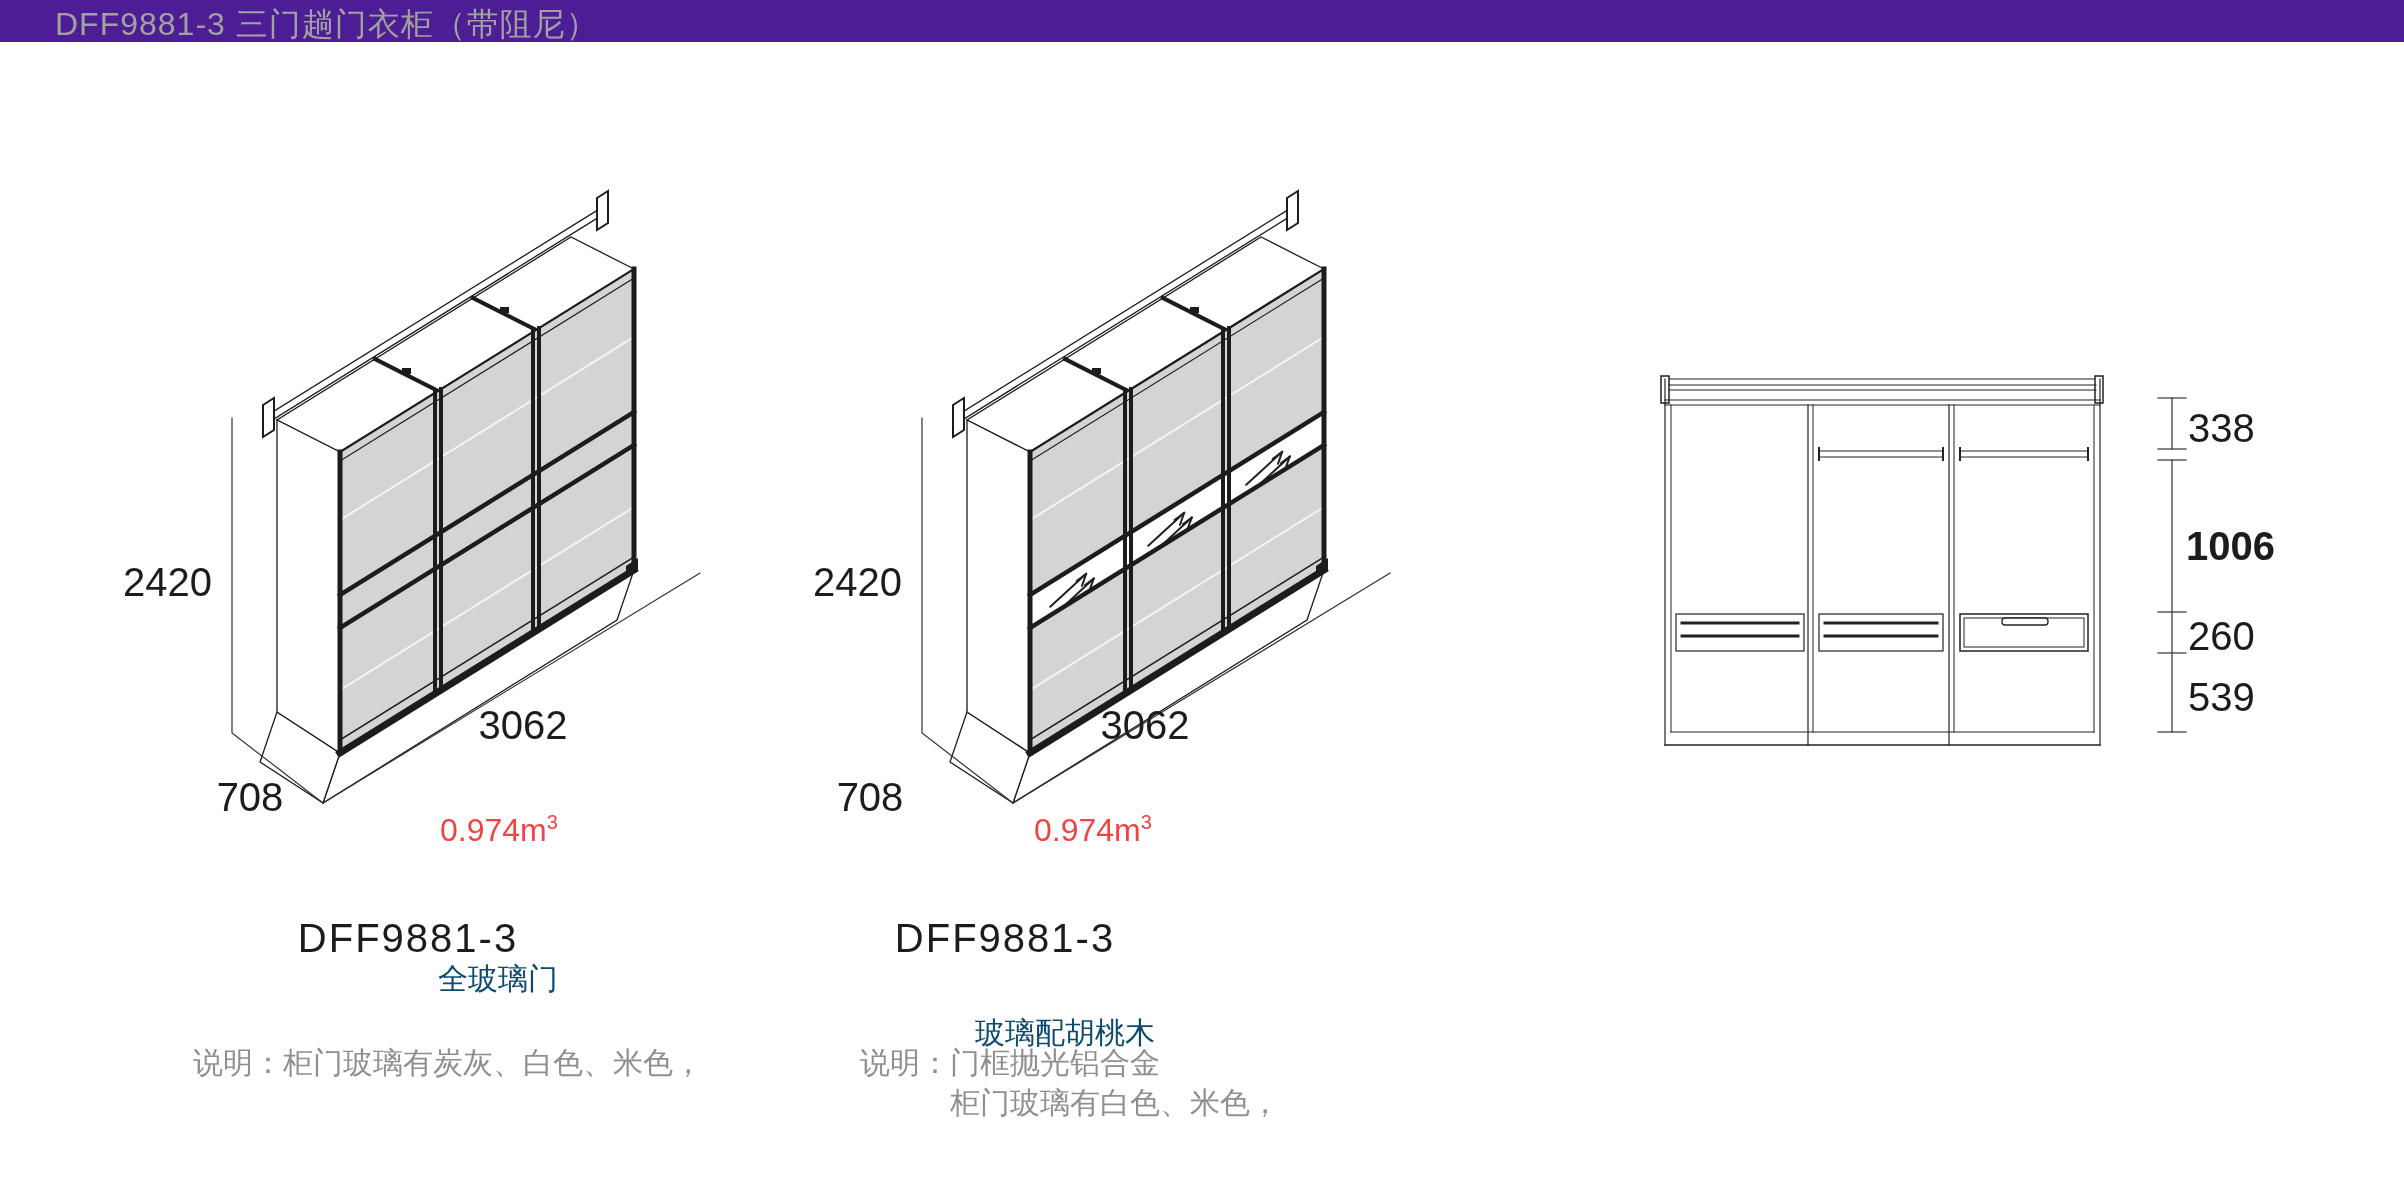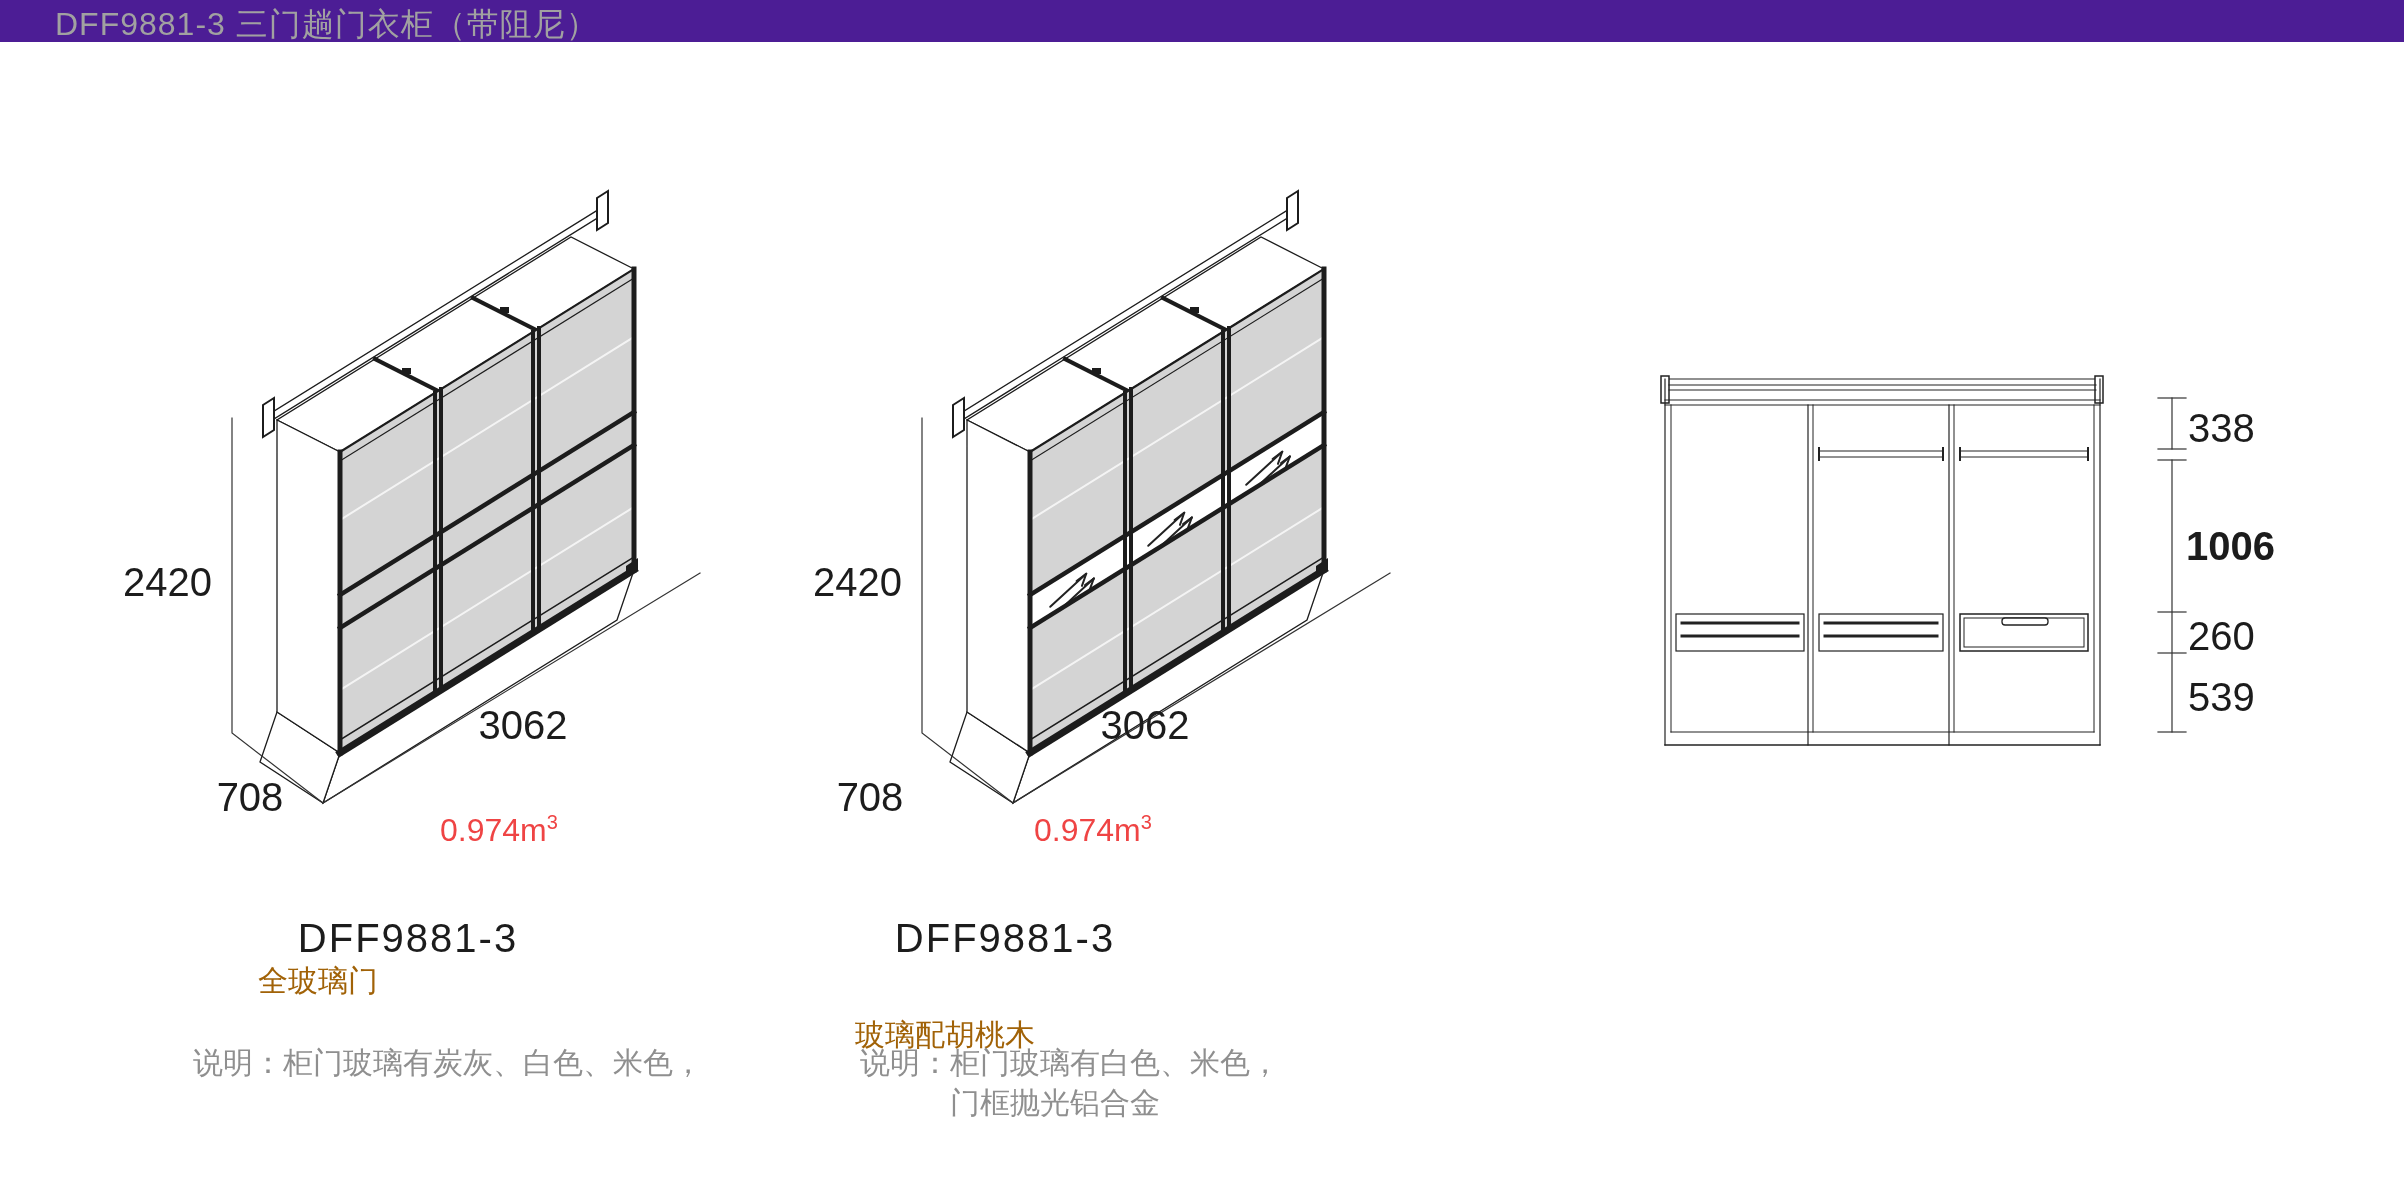--- a/index.html
+++ b/index.html
@@ -7,21 +7,21 @@
         font-family:"Liberation Sans","DejaVu Sans",sans-serif;}
   .titlebar{position:absolute;left:0;top:0;width:2404px;height:42px;background:#4c1d95;}
   .titlebar-text{position:absolute;left:55px;top:3px;font-size:32px;color:#a1a1a1;letter-spacing:1px;white-space:nowrap;}
   .abs{position:absolute;}
   .dim-num{position:absolute;font-size:40px;color:#1c1c1c;line-height:1;white-space:nowrap;}
   .center{text-align:center;}
   .right{text-align:right;}
   .vol{position:absolute;font-size:32px;color:#ef4444;line-height:1;text-align:left;white-space:nowrap;}
   .vol sup{font-size:20px;}
   .code{position:absolute;font-size:40px;color:#1c1c1c;letter-spacing:2px;text-align:center;line-height:1;white-space:nowrap;}
-  .finish{position:absolute;font-size:30px;color:#a16207;text-align:left;line-height:1.2;white-space:nowrap;}
+  .finish{position:absolute;font-size:30px;color:#0c4a6e;text-align:right;line-height:1.2;white-space:nowrap;font-family:Liberation Mono, monospace;}
   .note{position:absolute;display:flex;font-size:30px;color:#8f8f8f;line-height:40px;white-space:nowrap;}
   .note .lines span{display:block;}
   svg{display:block;}
 </style>
 </head>
 <body>
 
 <div id="page">
 
   <div class="titlebar">
@@ -209,22 +209,22 @@
   <div class="dim-num center" style="left:810px;top:777px;width:120px;">708</div>
   <div class="dim-num center" style="left:1065px;top:705px;width:160px;">3062</div>
   <div class="vol" style="left:1034px;top:812px;width:200px;">
     <span>0.974m</span><sup>3</sup>
   </div>
   <div class="code" style="left:855px;top:918px;width:300px;">DFF9881-3</div>
   <div class="finish" style="left:855px;top:1017px;width:300px;">玻璃配胡桃木</div>
   <div class="note" style="left:860px;top:1043px;">
     <span class="label">说明：</span>
     <span class="lines">
+      <span>门框抛光铝合金</span>
       <span>柜门玻璃有白色、米色，</span>
-      <span>门框抛光铝合金</span>
     </span>
   </div>
 
   <div class="dim-num" style="left:2188px;top:408px;">338</div>
   <div class="dim-num" style="left:2186px;top:526px;font-weight:bold;">1006</div>
   <div class="dim-num" style="left:2188px;top:616px;">260</div>
   <div class="dim-num" style="left:2188px;top:677px;">539</div>
 
 </div>
 

